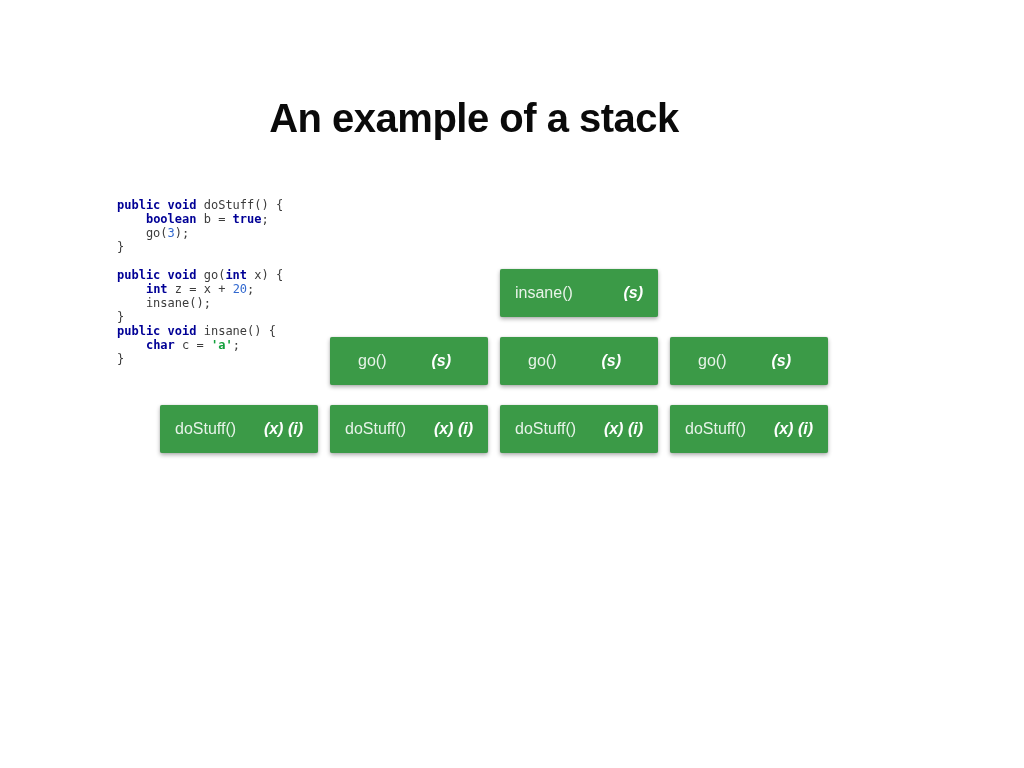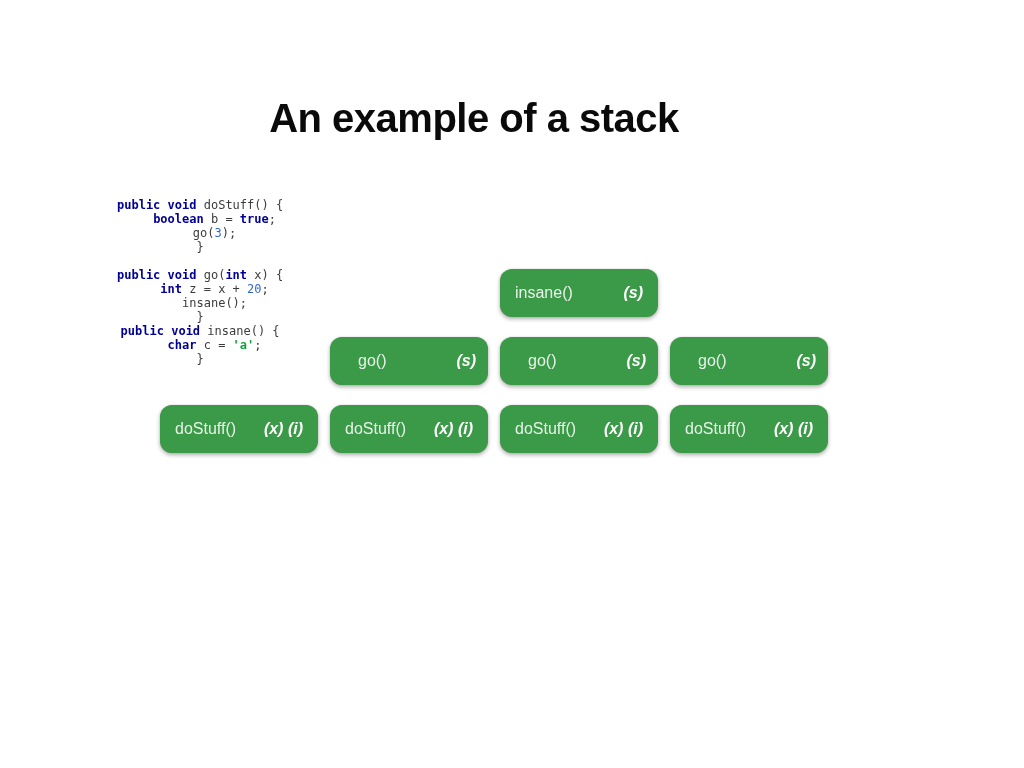--- a/index.html
+++ b/index.html
@@ -22,48 +22,47 @@
   }
 
   .code-block {
     position: absolute;
     left: 117px; top: 198px;
     font-family: "DejaVu Sans Mono", monospace;
     font-size: 12px;
     line-height: 14px;
     white-space: pre;
     color: var(--code-plain, #3c3c3c);
-    text-align: center;
   }
   .code-line { height: 14px; }
   .tok-keyword { color: var(--keyword, #000096); font-weight: bold; }
   .tok-number  { color: var(--number, #3168cf); }
   .tok-string  { color: var(--string, #13a03c); font-weight: bold; }
   .tok-plain   { color: var(--code-plain, #3c3c3c); }
 
   .stack-diagram {
     position: absolute;
     left: 160px; top: 269px;
     display: grid;
     grid-template-columns: repeat(4, 158px);
     grid-template-rows: repeat(3, 48px);
     column-gap: 12px;
     row-gap: 20px;
   }
   .frame-box {
     background: var(--box-green, #3b9a47);
-    border-radius: 12px;
+    border-radius: 2px;
     box-shadow: 0 2px 4px rgba(0,0,0,0.32), 0 0 1px rgba(0,0,0,0.25);
     display: flex;
     align-items: center;
     justify-content: space-between;
     padding: 0 15px;
     font-size: 16px;
   }
-  .frame-box.frame-go { padding: 0 12px 0 28px; }
+  .frame-box.frame-go { padding: 0 37px 0 28px; }
   .frame-name {
     color: rgba(255,255,255,0.88);
     font-weight: normal;
   }
   .frame-vars {
     color: #ffffff;
     font-weight: bold;
     font-style: italic;
   }
 </style>

